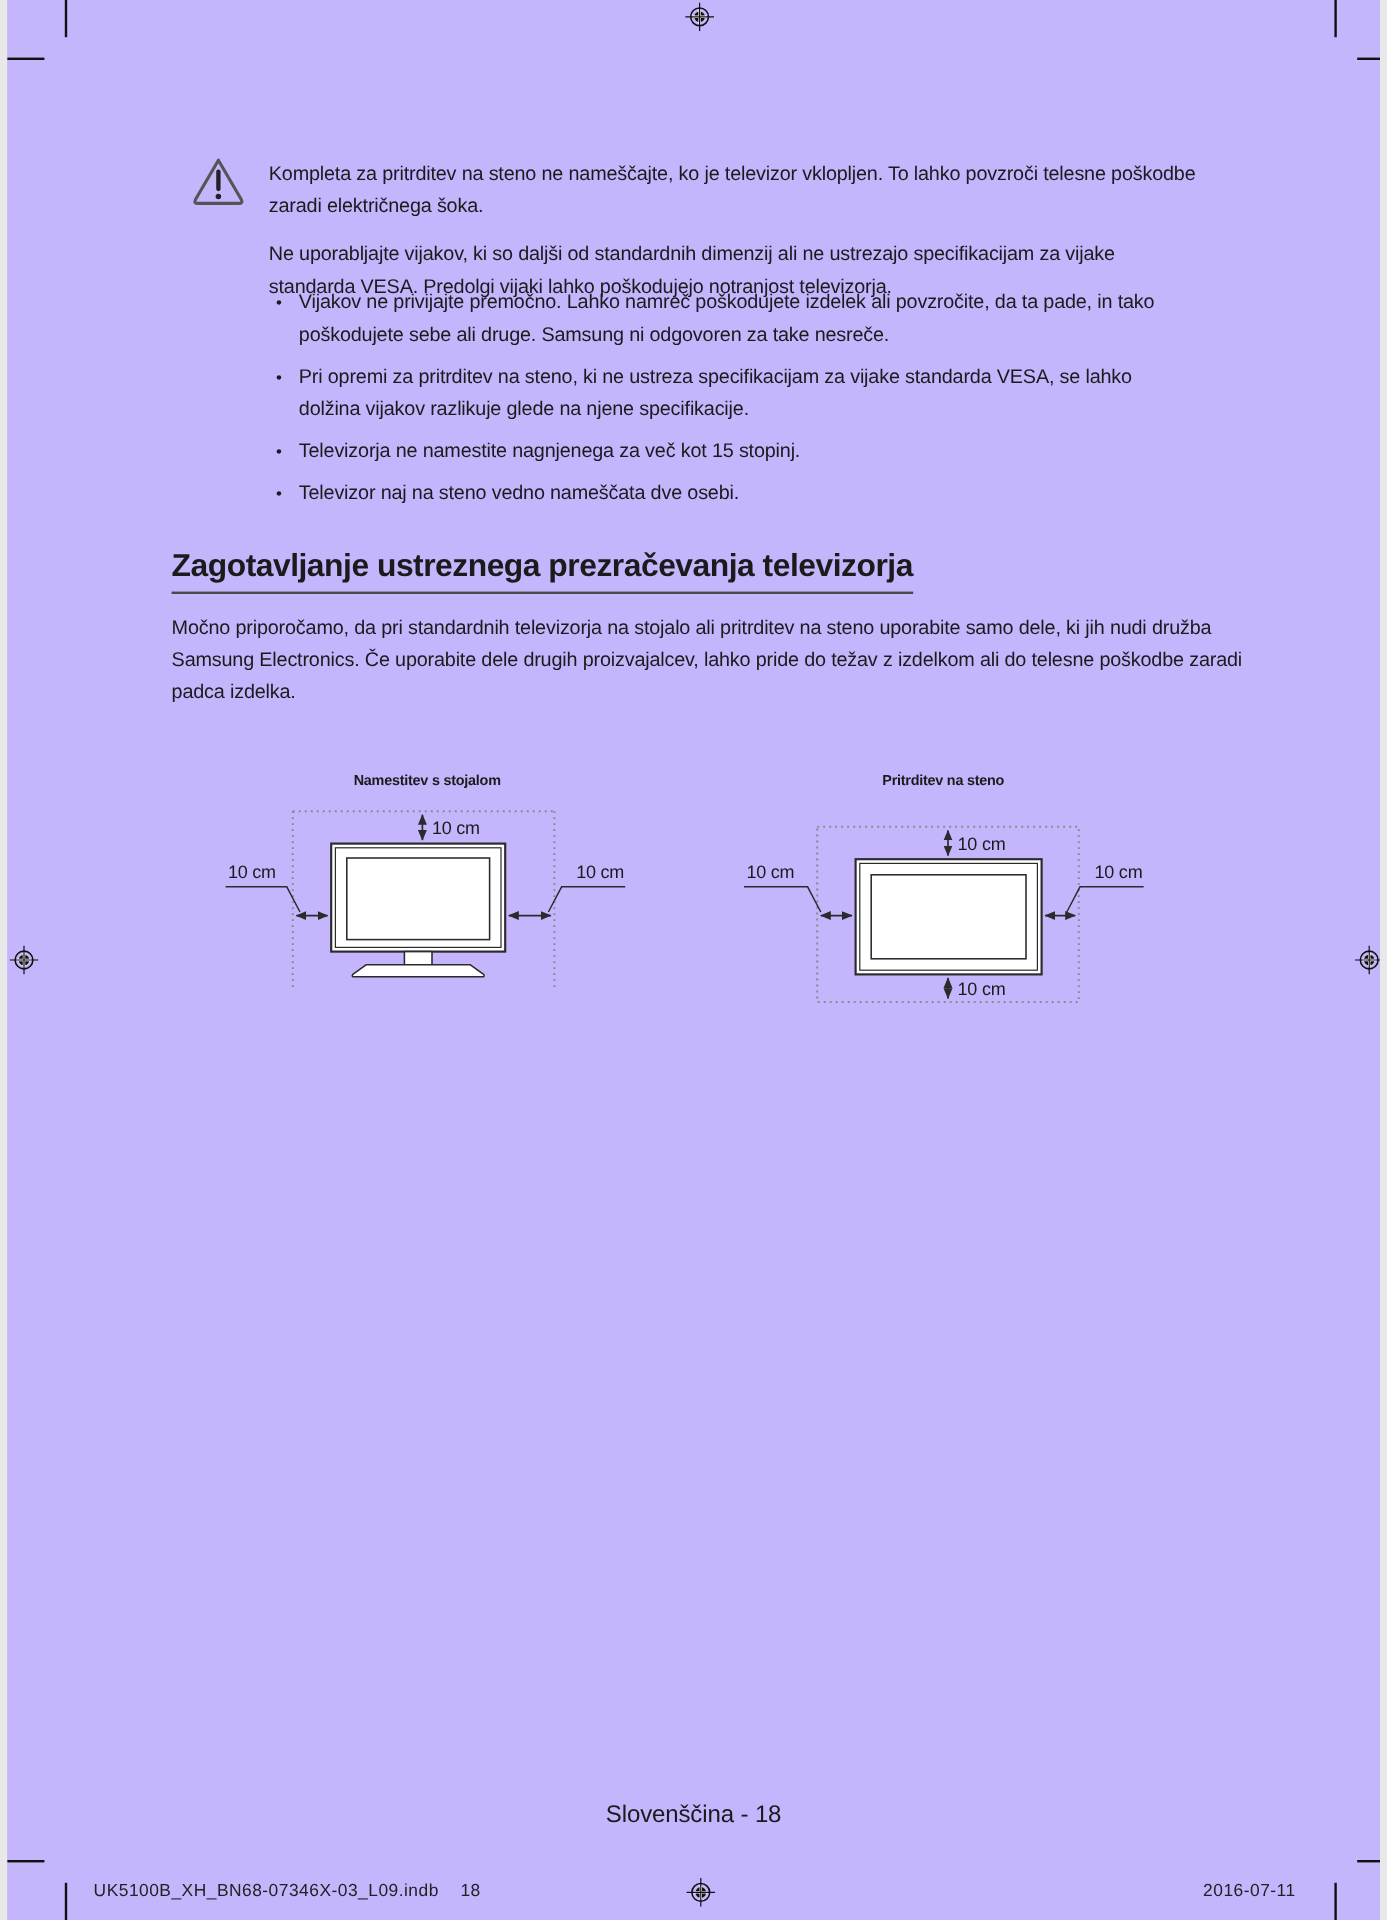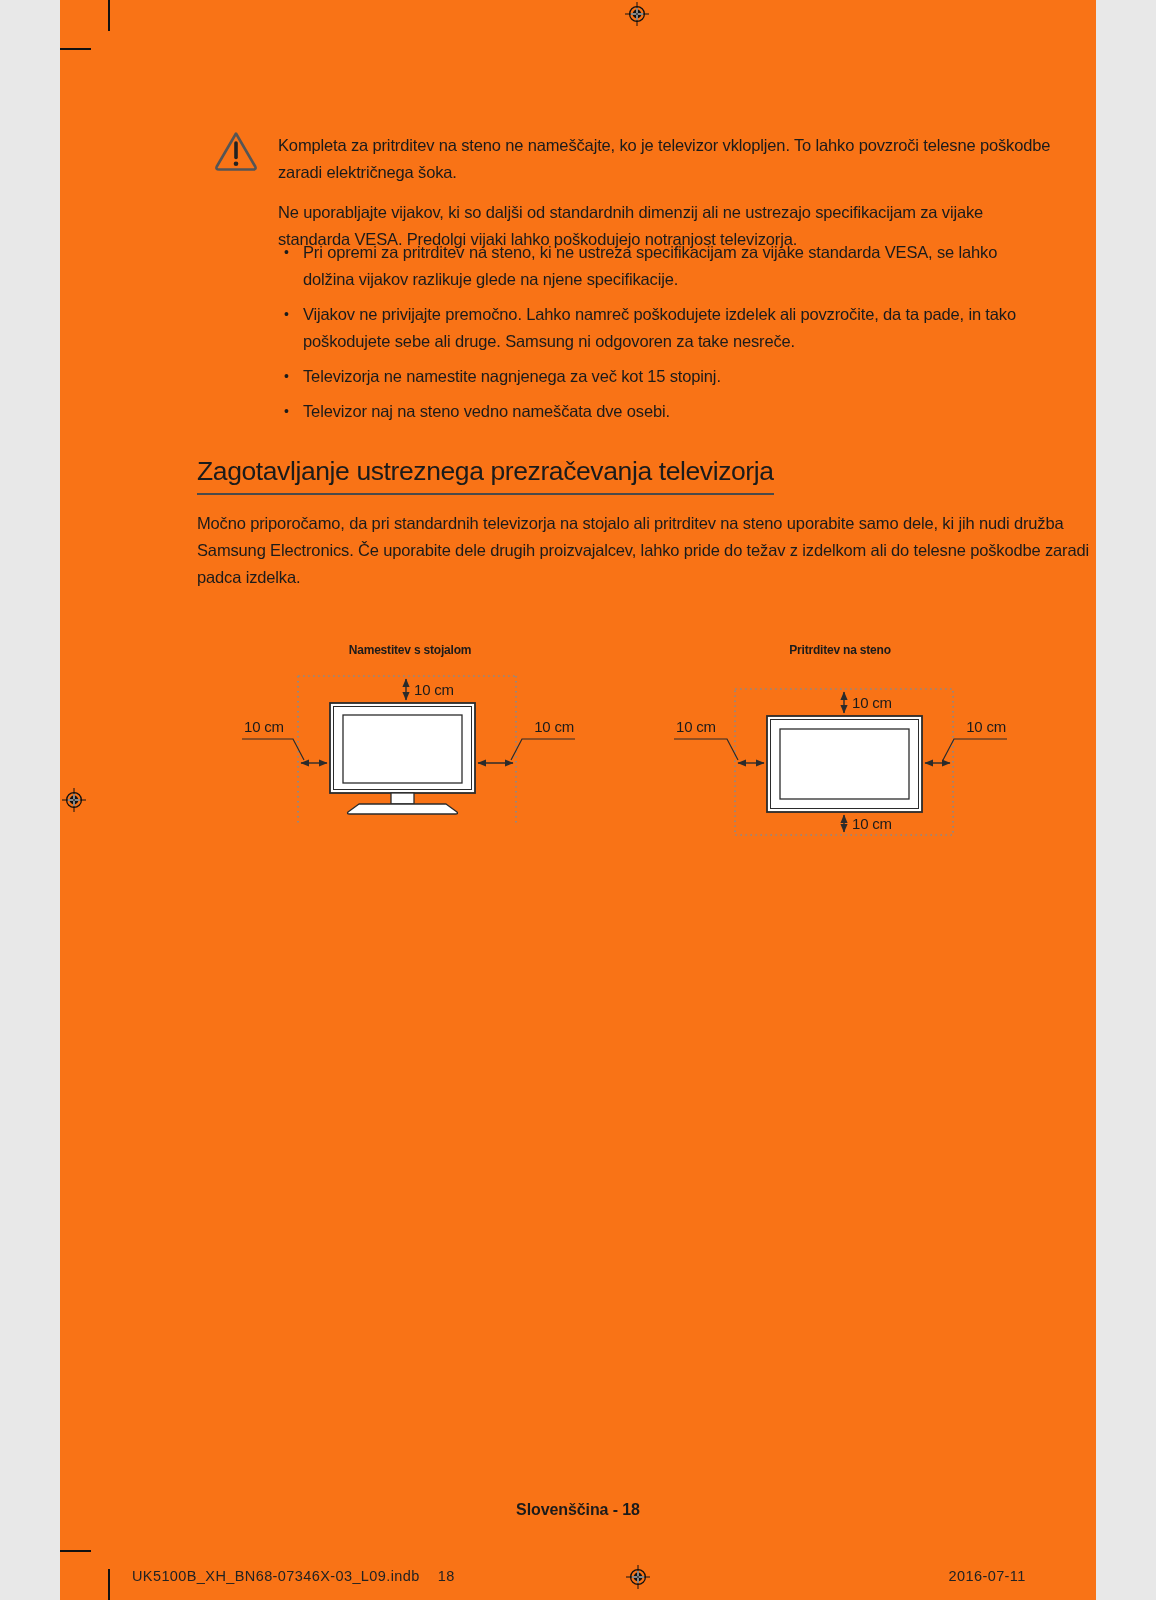--- a/index.html
+++ b/index.html
@@ -1,19 +1,19 @@
 <!DOCTYPE html>
 <html lang="sl"><head>
 <meta charset="utf-8">
 <style>
   html,body{margin:0;padding:0;background:#e8e8e8;}
   .page{
     position:relative;
-    width:1036px;height:1600px;
-    background:#f97316;
+    width:1144px;height:1600px;
+    background:#c4b5fd;
     font-family:"Liberation Sans",sans-serif;
     color:#1b1b1b;
     overflow:hidden;
     margin:0 auto;
   }
   
   .cropline{position:absolute;background:#111;}
   .regmark{position:absolute;width:24px;height:24px;}
   
   .warn-icon{position:absolute;left:153px;top:129px;width:46px;height:44px;}
@@ -29,21 +29,21 @@
   }
   .bullets li{position:relative;padding-left:21px;margin:0 0 8px 0;}
   .bullets li::before{
     content:"\2022";position:absolute;left:2px;top:0;
     font-size:14px;color:#1b1b1b;
   }
   
   .section{position:absolute;left:137px;top:456px;width:898px;}
   .section h1{
     display:inline-block;margin:0 0 15px 0;
-    font-size:26.5px;font-weight:400;letter-spacing:-0.4px;
+    font-size:26.5px;font-weight:700;letter-spacing:-0.4px;
     padding-bottom:6px;border-bottom:2px solid #4a4a4a;
   }
   .section p{
     margin:0 0 13px 0;
     font-size:16.5px;line-height:27px;letter-spacing:-0.15px;
   }
   
   .figure{position:absolute;width:360px;top:643px;}
   .figure.left{left:170px;}
   .figure.right{left:600px;}
@@ -57,21 +57,21 @@
   .fig-svg .thin{stroke:#2b2b2b;fill:none;}
   .fig-svg .arrow{stroke:#2b2b2b;stroke-width:1.4;fill:none;}
   .fig-svg .leader{stroke:#2b2b2b;stroke-width:1.2;fill:none;}
   .fig-svg text{
     font-family:"Liberation Sans",sans-serif;font-size:15px;
     fill:#1b1b1b;letter-spacing:-0.2px;
   }
   
   .page-footer{
     position:absolute;left:0;top:1501px;width:100%;
-    text-align:center;font-size:16px;letter-spacing:-0.1px;font-weight:bold;
+    text-align:center;font-size:20px;letter-spacing:-0.1px;
   }
   .print-file{
     position:absolute;left:72px;top:1568px;
     font-size:14.5px;color:#222;letter-spacing:0.4px;
     display:flex;gap:18px;
   }
   .print-date{
     position:absolute;right:62px;top:1568px;
     font-size:14.5px;color:#222;letter-spacing:0.4px;
     display:flex;gap:16px;flex-direction:column;
@@ -129,22 +129,22 @@
     <line x1="23" y1="14" x2="23" y2="28.5" stroke="#222" stroke-width="3.6" stroke-linecap="round"></line>
     <circle cx="23" cy="34.8" r="2.3" fill="#222"></circle>
   </svg>
 
   <div class="warn-text">
     <p>Kompleta za pritrditev na steno ne nameščajte, ko je televizor vklopljen. To lahko povzroči telesne poškodbe zaradi električnega šoka.</p>
     <p>Ne uporabljajte vijakov, ki so daljši od standardnih dimenzij ali ne ustrezajo specifikacijam za vijake standarda VESA. Predolgi vijaki lahko poškodujejo notranjost televizorja.</p>
   </div>
 
   <ul class="bullets">
+    <li>Vijakov ne privijajte premočno. Lahko namreč poškodujete izdelek ali povzročite, da ta pade, in tako poškodujete sebe ali druge. Samsung ni odgovoren za take nesreče.</li>
     <li>Pri opremi za pritrditev na steno, ki ne ustreza specifikacijam za vijake standarda VESA, se lahko dolžina vijakov razlikuje glede na njene specifikacije.</li>
-    <li>Vijakov ne privijajte premočno. Lahko namreč poškodujete izdelek ali povzročite, da ta pade, in tako poškodujete sebe ali druge. Samsung ni odgovoren za take nesreče.</li>
     <li>Televizorja ne namestite nagnjenega za več kot 15 stopinj.</li>
     <li>Televizor naj na steno vedno nameščata dve osebi.</li>
   </ul>
 
   <div class="section">
     <h1>Zagotavljanje ustreznega prezračevanja televizorja</h1>
     <p>Močno priporočamo, da pri standardnih televizorja na stojalo ali pritrditev na steno uporabite samo dele, ki jih nudi družba Samsung Electronics. Če uporabite dele drugih proizvajalcev, lahko pride do težav z izdelkom ali do telesne poškodbe zaradi padca izdelka.</p>
   </div>
 
   <div class="figure left">

